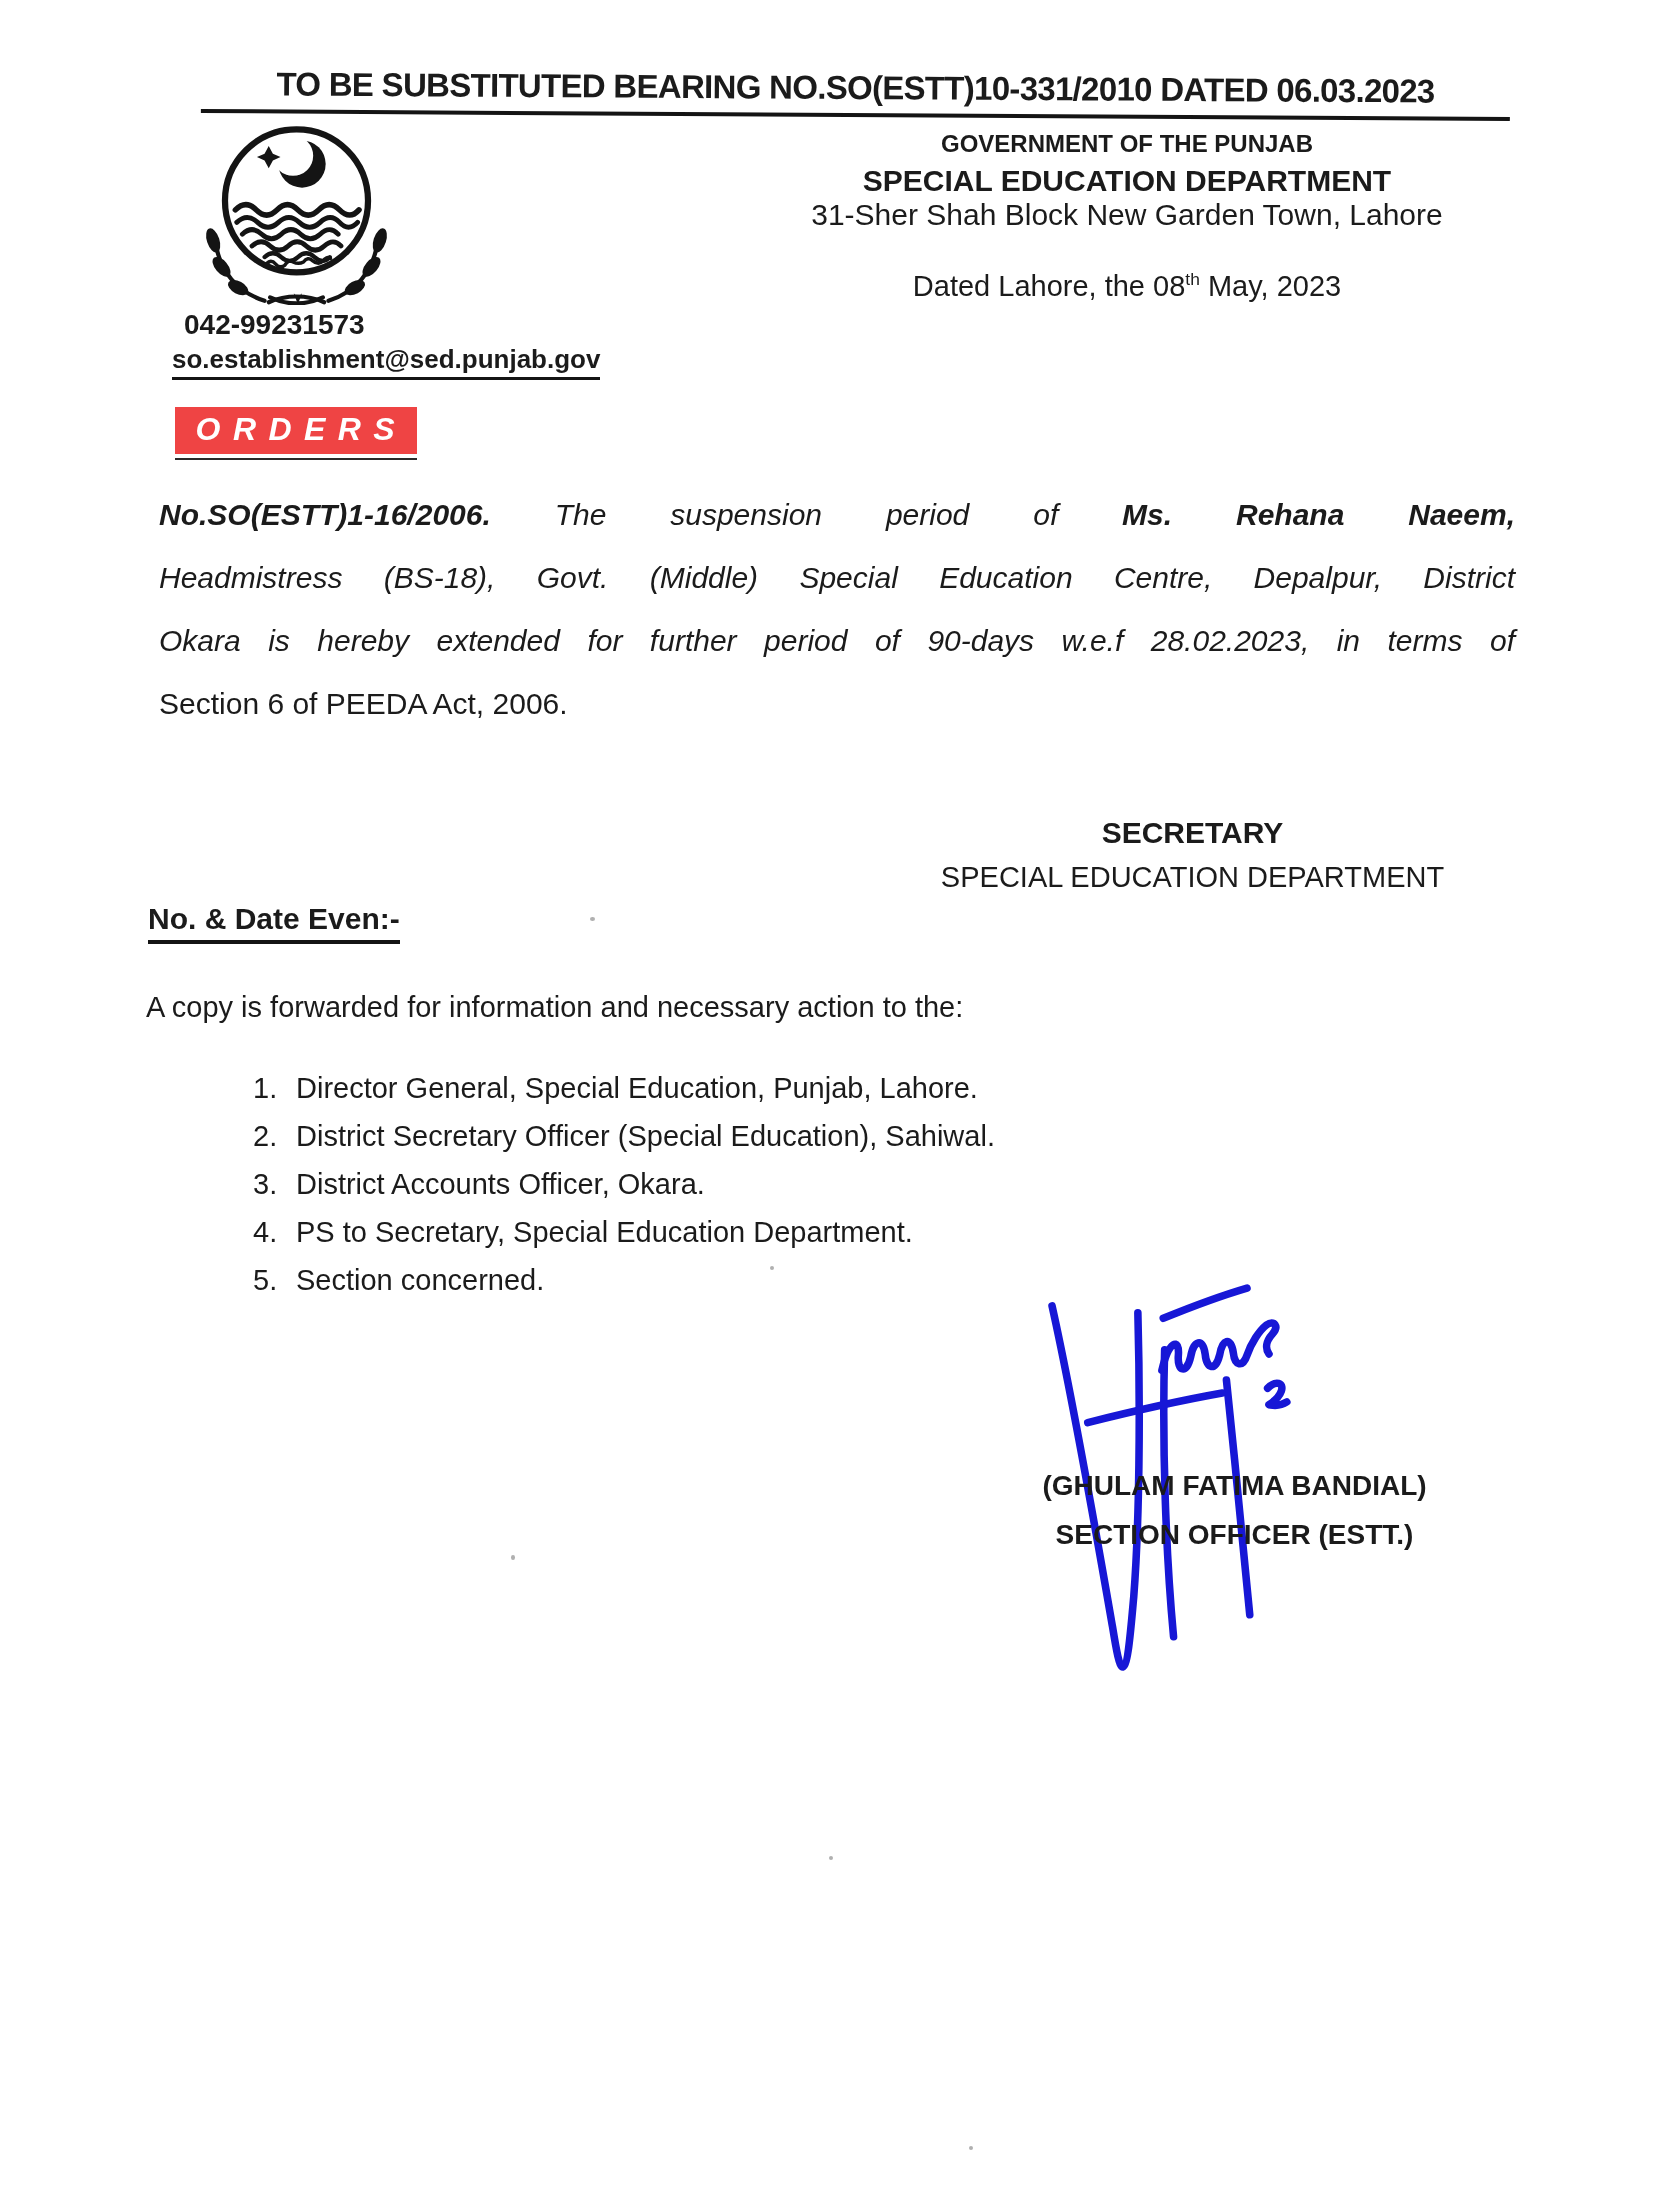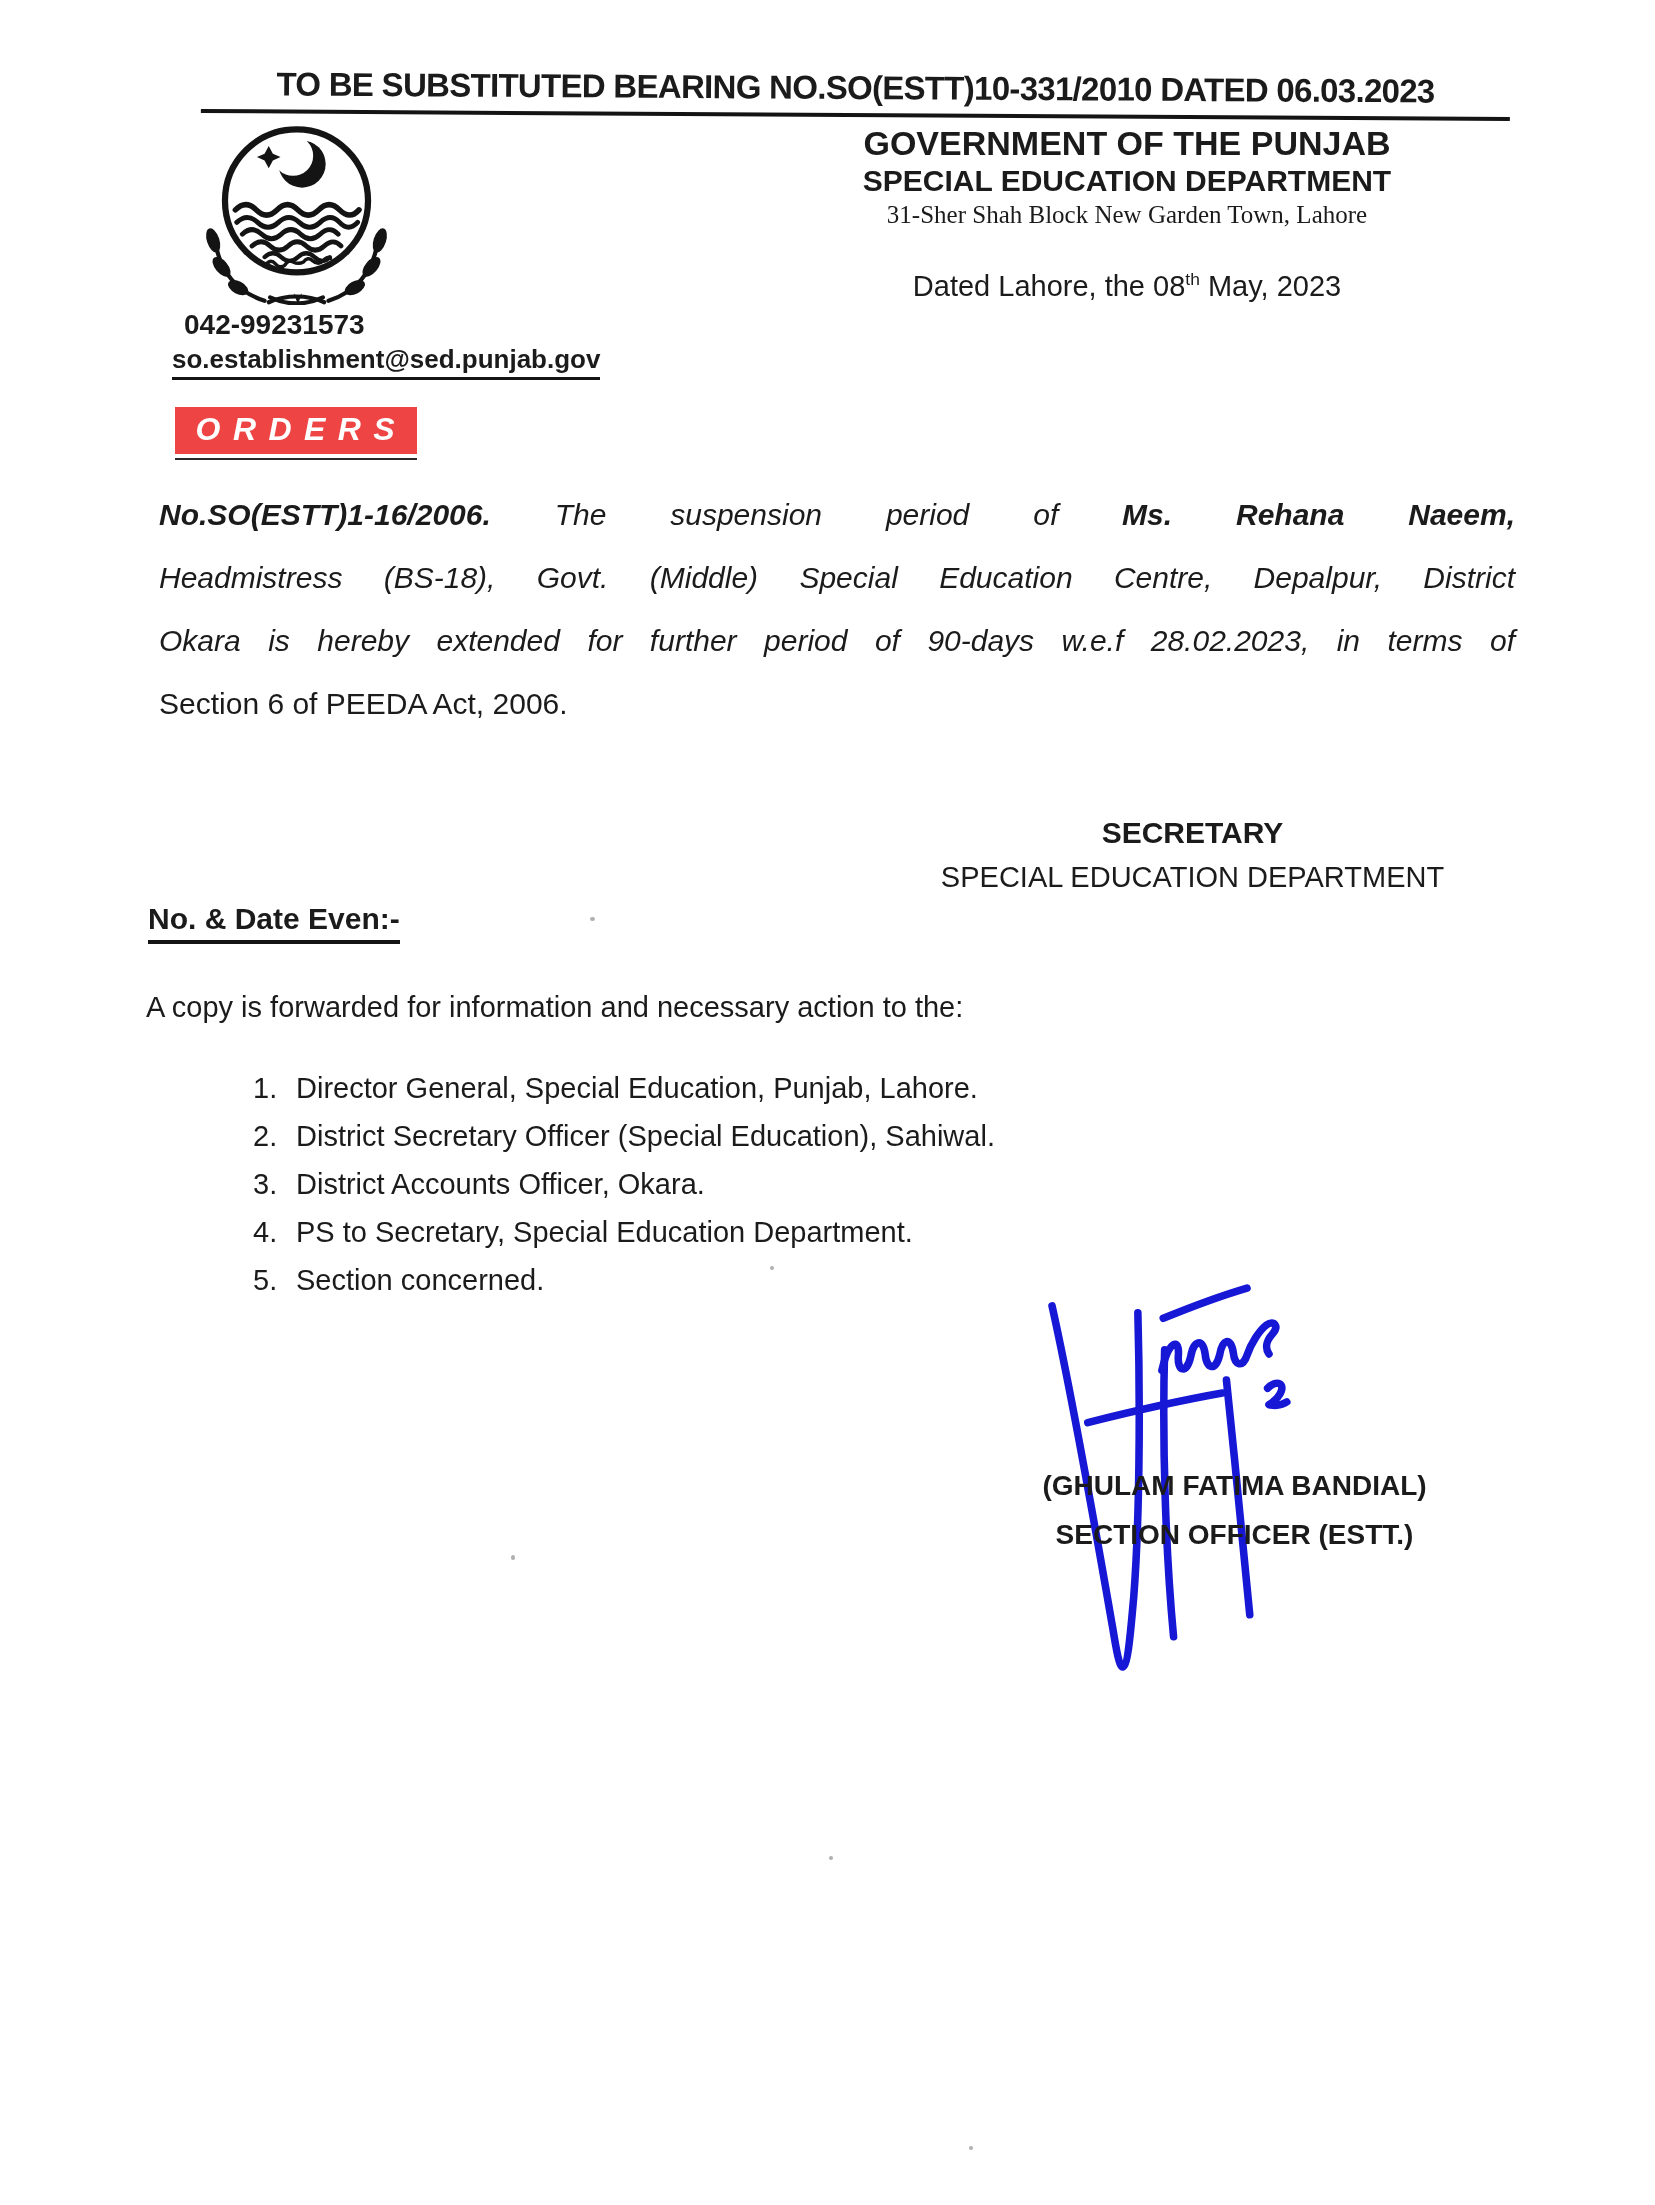--- a/index.html
+++ b/index.html
@@ -20,23 +20,23 @@
     left:201px;top:69px;width:1309px;
     text-align:center;
     font-size:33px;font-weight:700;letter-spacing:-0.7px;
     border-bottom:4.8px solid #141414;
     padding-bottom:5.5px;
     transform:rotate(0.35deg);
   }
 
   
   .lh-block{left:804px;top:125px;width:646px;text-align:center;}
-  .lh-gov{font-size:34px;font-weight:700;line-height:37px;}
+  .lh-gov{font-size:24px;font-weight:700;line-height:37px;}
   .lh-dept{font-size:30px;font-weight:700;line-height:37px;}
-  .lh-addr{font-size:25px;line-height:32px;font-family:Liberation Serif, serif;}
+  .lh-addr{font-size:30px;line-height:32px;}
   .lh-date{left:804px;top:269px;width:646px;text-align:center;font-size:29px;}
   .lh-date sup{font-size:60%;vertical-align:super;}
   .lh-phone{left:184px;top:309px;font-size:28px;font-weight:700;}
   .lh-email{left:172px;top:344px;font-size:26px;font-weight:700;
             border-bottom:3.4px solid #141414;padding-bottom:2.1px;}
 
   
   .orders-wrap{left:175px;top:407px;display:inline-block;
                border-bottom:2.7px solid #2a2a2a;padding-bottom:4.8px;}
   .orders-box{

